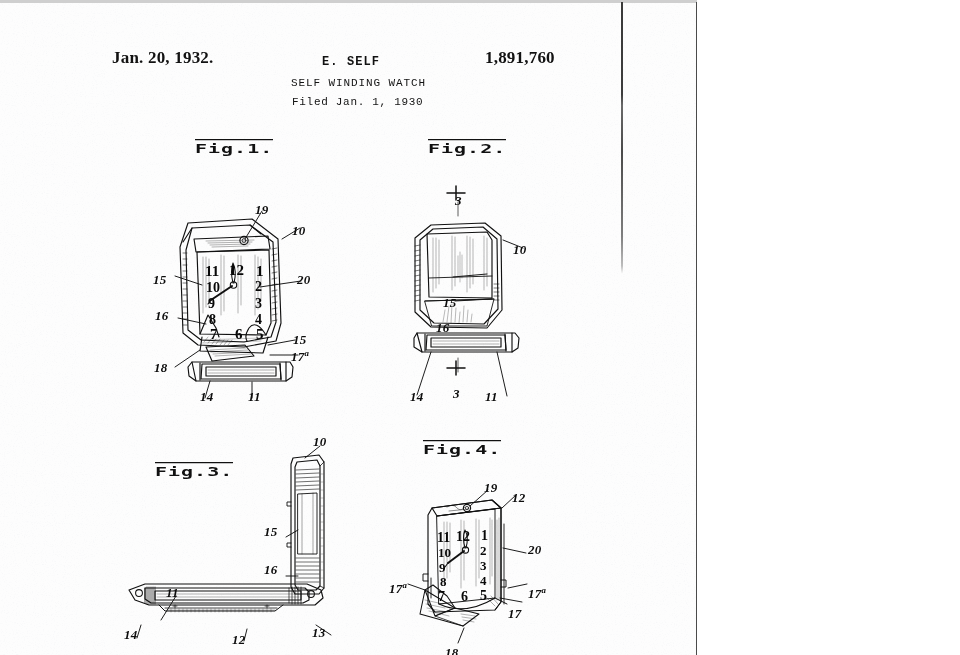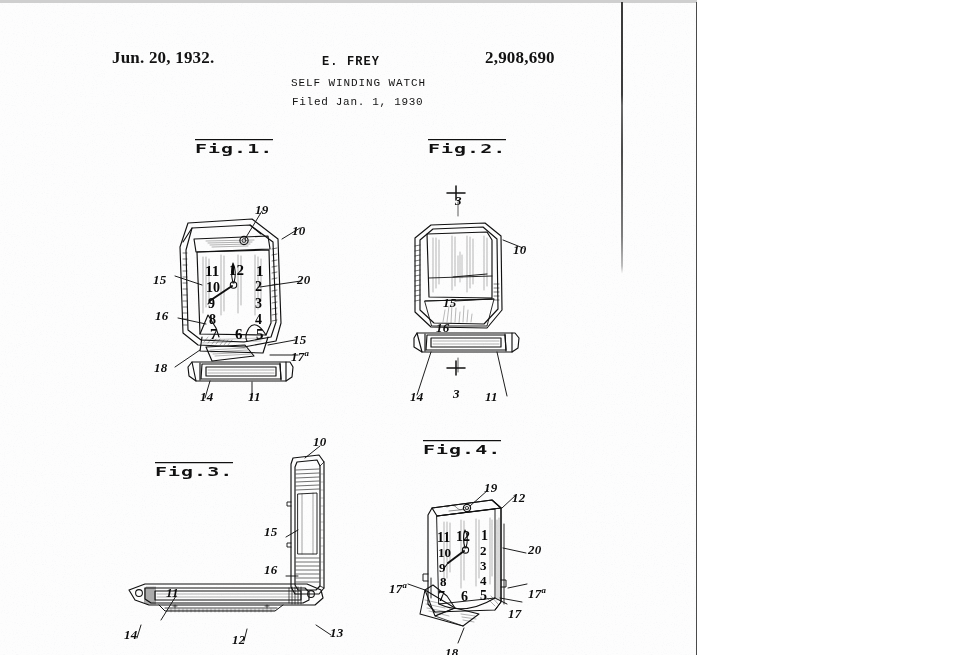--- a/index.html
+++ b/index.html
@@ -152,25 +152,25 @@
         <feColorMatrix type="matrix" values="0 0 0 0 .78  0 0 0 0 .80  0 0 0 0 .84  0 0 0 -1.25 .58"></feColorMatrix>
       </filter>
     </defs>
     <rect width="697" height="655" filter="url(#spk)"></rect>
   </svg>
 
   <div class="scan-top-edge"></div>
   <div class="scan-artifact"></div>
   <div class="page-edge"></div>
 
-  <div class="hdr" id="hdr-date">Jun. 20, 1932.</div>
-  <div class="hdr" id="hdr-inventor">E. FREY</div>
+  <div class="hdr" id="hdr-date">Jan. 20, 1932.</div>
+  <div class="hdr" id="hdr-inventor">E. SELF</div>
   <div class="hdr" id="hdr-subject">SELF WINDING WATCH</div>
   <div class="hdr" id="hdr-filed">Filed Jan. 1, 1930</div>
-  <div class="hdr" id="hdr-patno">2,908,690</div>
+  <div class="hdr" id="hdr-patno">1,891,760</div>
 
   <div class="figcap" style="left:195px; top:139px;">Fig.1.</div>
   <div class="figcap" style="left:428px; top:139px;">Fig.2.</div>
   <div class="figcap" style="left:155px; top:462px;">Fig.3.</div>
   <div class="figcap" style="left:423px; top:440px;">Fig.4.</div>
 
   <svg class="fig-svg" style="left:150px; top:195px;" width="190" height="215" viewBox="0 0 190 215">
     <g fill="none" stroke="#111" stroke-width="1.15" stroke-linejoin="round" stroke-linecap="round">
 
       <path d="M38 28 L102 24 L128 44 L131 128 L126 146 L94 152 L48 150 L33 138 L30 52 Z"></path>
@@ -410,21 +410,21 @@
       <path d="M216 205 L201 195"></path>
     </g>
   </svg>
 
   <div class="ref" style="left:313px; top:434px;">10</div>
   <div class="ref" style="left:264px; top:524px;">15</div>
   <div class="ref" style="left:264px; top:562px;">16</div>
   <div class="ref" style="left:166px; top:585px;">11</div>
   <div class="ref" style="left:124px; top:627px;">14</div>
   <div class="ref" style="left:232px; top:632px;">12</div>
-  <div class="ref" style="left:330px; top:625px;">13</div>
+  <div class="ref" style="left:312px; top:625px;">13</div>
 
   <svg class="fig-svg" style="left:395px; top:480px;" width="185" height="175" viewBox="0 0 185 175">
     <g fill="none" stroke="#111" stroke-width="1.15" stroke-linejoin="round" stroke-linecap="round">
 
       <path d="M37 28 L97 20 L106 28 L106 122 L100 130 L40 132 L33 124 L33 35 Z"></path>
 
       <path d="M37 28 L97 20 L106 28 L42 36 Z"></path>
       <path d="M42 36 L106 28" stroke-width="1"></path>
 
       <g stroke-width=".6" opacity=".8">

